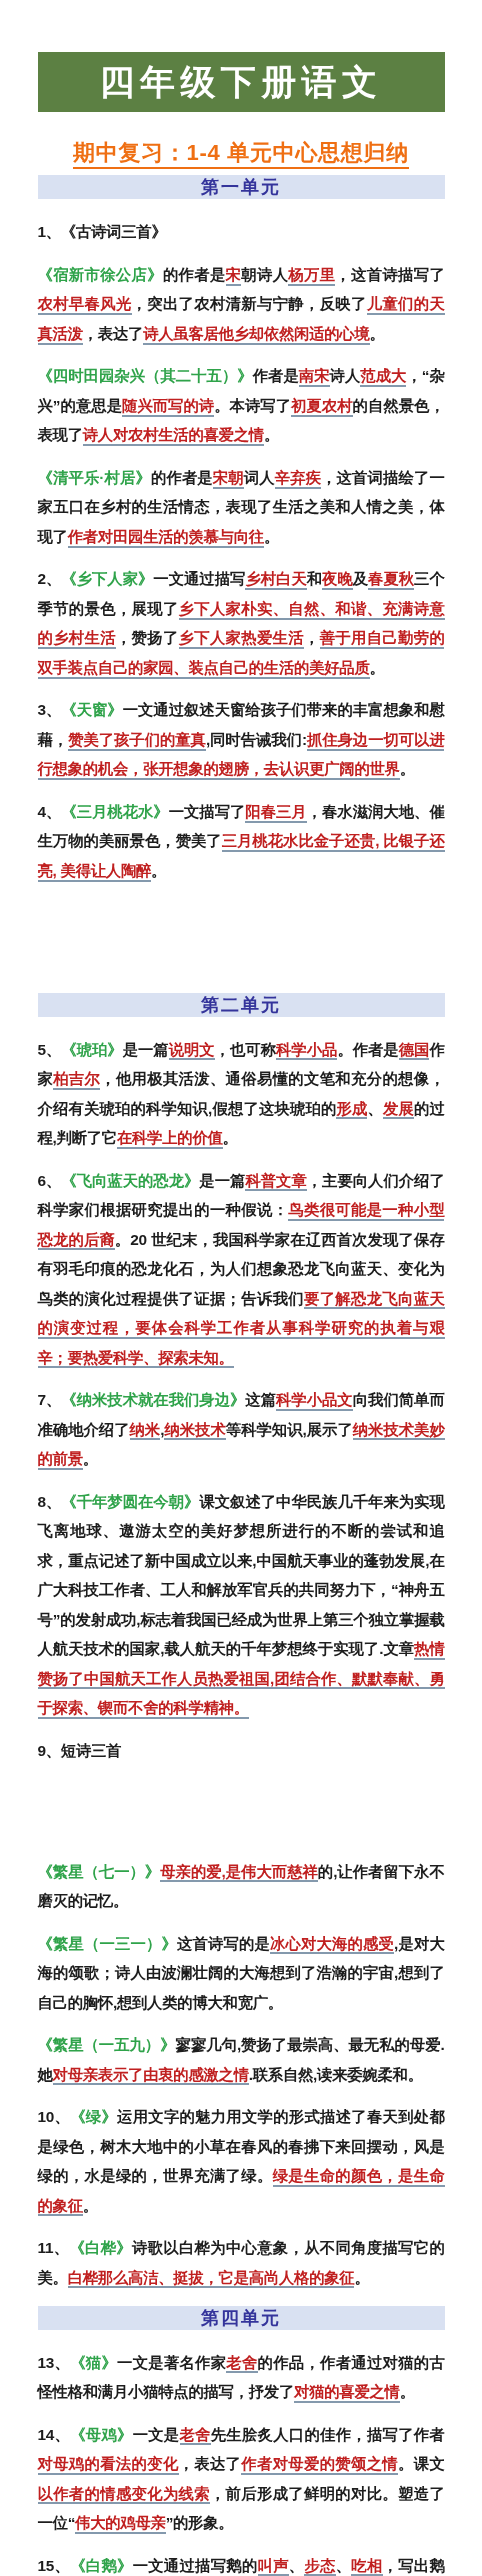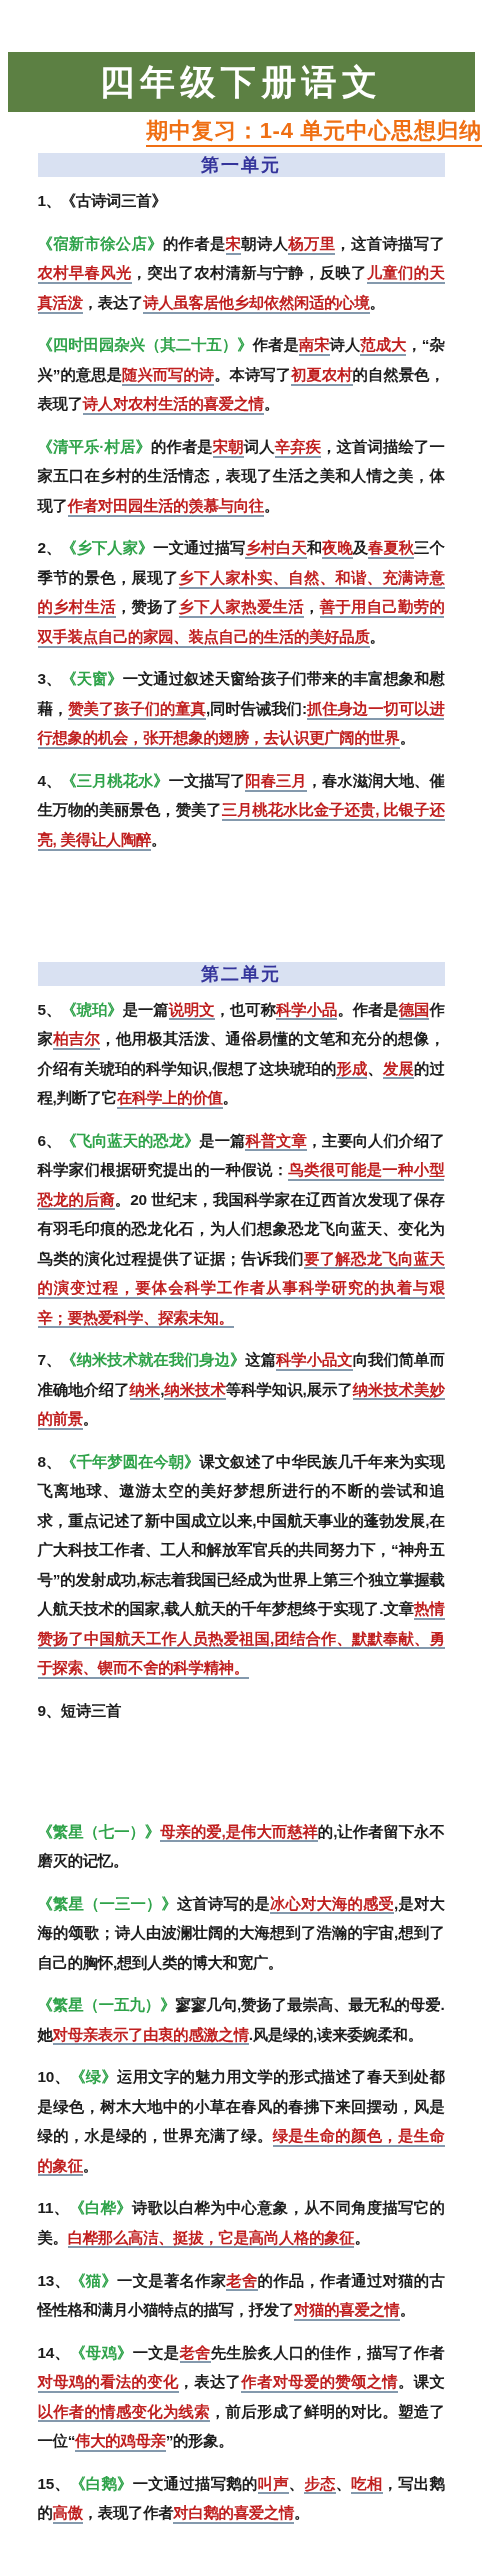--- a/index.html
+++ b/index.html
@@ -4,30 +4,30 @@
 <style>
   * { margin: 0; padding: 0; box-sizing: border-box; }
   html, body { background: #ffffff; }
   body {
     width: 482px; height: 2576px; overflow: hidden;
     font-family: "Liberation Sans", sans-serif;
   }
   .page { width: 482px; height: 2576px; position: relative; background: #fff; }
 
   .header-banner {
-    width: 467px; height: 60px; margin: 52px auto 0;
+    width: 407px; height: 60px; margin: 52px auto 0;
     background: var(--header-bg, #5c8043);
     display: flex; align-items: center; justify-content: center;
   }
   .header-banner .title-text {
     color: var(--header-text, #ffffff);
     font-size: 35px; font-weight: bold; letter-spacing: 5.4px;
   }
   .subtitle {
-    text-align: right; margin-top: 4px;
+    text-align: center; margin-top: 26px;
     font-size: 22px; font-weight: bold;
     color: var(--subtitle-text, #ef6f13);
   }
   .subtitle .subtitle-text {
     border-bottom: 2.7px solid var(--subtitle-text, #ef6f13);
     padding-bottom: 2px; letter-spacing: 0.7px;
   }
 
   .doc { width: 407px; margin: 0 auto; }
   .unit-section { margin-top: 13.4px; }
@@ -38,21 +38,21 @@
     color: var(--unit-banner-text, #34349b);
     font-size: 18px; font-weight: bold; letter-spacing: 2px;
     display: flex; align-items: center; justify-content: center;
   }
   .para {
     font-size: 15.4px; line-height: 29.5px; font-weight: bold;
     color: var(--body-text, #1d1d1d);
     text-align: justify; letter-spacing: -0.3px;
     margin-top: 13px;
   }
-  .unit-banner + .para { margin-top: 9px; }
+  .unit-banner + .para { margin-top: 18px; }
   .seg { white-space: pre-wrap; }
   .seg-b { color: var(--body-text, #1d1d1d); }
   .seg-g { color: var(--highlight-green, #2fa34a); }
   .seg-r {
     color: var(--highlight-red, #c02020);
     border-bottom: 2px solid var(--underline-color, #8499ad);
     padding-bottom: 0.7px;
   }
   .spacer-large { height: 94px; }
   .spacer-medium { height: 78px; }
@@ -84,24 +84,25 @@
         <p class="para"><span class="seg seg-b">5、</span><span class="seg seg-g">《琥珀》</span><span class="seg seg-b">是一篇</span><span class="seg seg-r">说明文</span><span class="seg seg-b">，也可称</span><span class="seg seg-r">科学小品</span><span class="seg seg-b">。作者是</span><span class="seg seg-r">德国</span><span class="seg seg-b">作家</span><span class="seg seg-r">柏吉尔</span><span class="seg seg-b">，他用极其活泼、通俗易懂的文笔和充分的想像，介绍有关琥珀的科学知识,假想了这块琥珀的</span><span class="seg seg-r">形成</span><span class="seg seg-b">、</span><span class="seg seg-r">发展</span><span class="seg seg-b">的过程,判断了它</span><span class="seg seg-r">在科学上的价值</span><span class="seg seg-b">。</span></p>
         <p class="para"><span class="seg seg-b">6、</span><span class="seg seg-g">《飞向蓝天的恐龙》</span><span class="seg seg-b">是一篇</span><span class="seg seg-r">科普文章</span><span class="seg seg-b">，主要向人们介绍了科学家们根据研究提出的一种假说：</span><span class="seg seg-r">鸟类很可能是一种小型恐龙的后裔</span><span class="seg seg-b">。20 世纪末，我国科学家在辽西首次发现了保存有羽毛印痕的恐龙化石，为人们想象恐龙飞向蓝天、变化为鸟类的演化过程提供了证据；告诉我们</span><span class="seg seg-r">要了解恐龙飞向蓝天的演变过程，要体会科学工作者从事科学研究的执着与艰辛；要热爱科学、探索未知。</span></p>
         <p class="para"><span class="seg seg-b">7、</span><span class="seg seg-g">《纳米技术就在我们身边》</span><span class="seg seg-b">这篇</span><span class="seg seg-r">科学小品文</span><span class="seg seg-b">向我们简单而准确地介绍了</span><span class="seg seg-r">纳米</span><span class="seg seg-b">,</span><span class="seg seg-r">纳米技术</span><span class="seg seg-b">等科学知识,展示了</span><span class="seg seg-r">纳米技术美妙的前景</span><span class="seg seg-b">。</span></p>
         <p class="para"><span class="seg seg-b">8、</span><span class="seg seg-g">《千年梦圆在今朝》</span><span class="seg seg-b">课文叙述了中华民族几千年来为实现飞离地球、遨游太空的美好梦想所进行的不断的尝试和追求，重点记述了新中国成立以来,中国航天事业的蓬勃发展,在广大科技工作者、工人和解放军官兵的共同努力下，“神舟五号”的发射成功,标志着我国已经成为世界上第三个独立掌握载人航天技术的国家,载人航天的千年梦想终于实现了.文章</span><span class="seg seg-r">热情赞扬了中国航天工作人员热爱祖国,团结合作、默默奉献、勇于探索、锲而不舍的科学精神。</span></p>
       </section>
       <section class="unit-section">
         <p class="para"><span class="seg seg-b">9、短诗三首</span></p>
         <div class="spacer spacer-medium"></div>
         <p class="para"><span class="seg seg-g">《繁星（七一）》</span><span class="seg seg-r">母亲的爱,是伟大而慈祥</span><span class="seg seg-b">的,让作者留下永不磨灭的记忆。</span></p>
         <p class="para"><span class="seg seg-g">《繁星（一三一）》</span><span class="seg seg-b">这首诗写的是</span><span class="seg seg-r">冰心对大海的感受</span><span class="seg seg-b">,是对大海的颂歌；诗人由波澜壮阔的大海想到了浩瀚的宇宙,想到了自己的胸怀,想到人类的博大和宽广。</span></p>
-        <p class="para"><span class="seg seg-g">《繁星（一五九）》</span><span class="seg seg-b">寥寥几句,赞扬了最崇高、最无私的母爱.她</span><span class="seg seg-r">对母亲表示了由衷的感激之情</span><span class="seg seg-b">.风是绿的,读来委婉柔和。</span></p>
+        <p class="para"><span class="seg seg-g">《繁星（一五九）》</span><span class="seg seg-b">寥寥几句,赞扬了最崇高、最无私的母爱.她</span><span class="seg seg-r">对母亲表示了由衷的感激之情</span><span class="seg seg-b">.联系自然,读来委婉柔和。</span></p>
         <p class="para"><span class="seg seg-b">10、</span><span class="seg seg-g">《绿》</span><span class="seg seg-b">运用文字的魅力用文学的形式描述了春天到处都是绿色，树木大地中的小草在春风的春拂下来回摆动，风是绿的，水是绿的，世界充满了绿。</span><span class="seg seg-r">绿是生命的颜色，是生命的象征</span><span class="seg seg-b">。</span></p>
         <p class="para"><span class="seg seg-b">11、</span><span class="seg seg-g">《白桦》</span><span class="seg seg-b">诗歌以白桦为中心意象，从不同角度描写它的美。</span><span class="seg seg-r">白桦那么高洁、挺拔，它是高尚人格的象征</span><span class="seg seg-b">。</span></p>
       </section>
       <section class="unit-section">
+        <div class="unit-banner">第四单元</div>
         <p class="para"><span class="seg seg-b">13、</span><span class="seg seg-g">《猫》</span><span class="seg seg-b">一文是著名作家</span><span class="seg seg-r">老舍</span><span class="seg seg-b">的作品，作者通过对猫的古怪性格和满月小猫特点的描写，抒发了</span><span class="seg seg-r">对猫的喜爱之情</span><span class="seg seg-b">。</span></p>
         <p class="para"><span class="seg seg-b">14、</span><span class="seg seg-g">《母鸡》</span><span class="seg seg-b">一文是</span><span class="seg seg-r">老舍</span><span class="seg seg-b">先生脍炙人口的佳作，描写了作者</span><span class="seg seg-r">对母鸡的看法的变化</span><span class="seg seg-b">，表达了</span><span class="seg seg-r">作者对母爱的赞颂之情</span><span class="seg seg-b">。课文</span><span class="seg seg-r">以作者的情感变化为线索</span><span class="seg seg-b">，前后形成了鲜明的对比。塑造了一位“</span><span class="seg seg-r">伟大的鸡母亲</span><span class="seg seg-b">”的形象。</span></p>
         <p class="para"><span class="seg seg-b">15、</span><span class="seg seg-g">《白鹅》</span><span class="seg seg-b">一文通过描写鹅的</span><span class="seg seg-r">叫声</span><span class="seg seg-b">、</span><span class="seg seg-r">步态</span><span class="seg seg-b">、</span><span class="seg seg-r">吃相</span><span class="seg seg-b">，写出鹅的</span><span class="seg seg-r">高傲</span><span class="seg seg-b">，表现了作者</span><span class="seg seg-r">对白鹅的喜爱之情</span><span class="seg seg-b">。</span></p>
       </section>
     </div>
 </div>
 
 
 </body></html>

